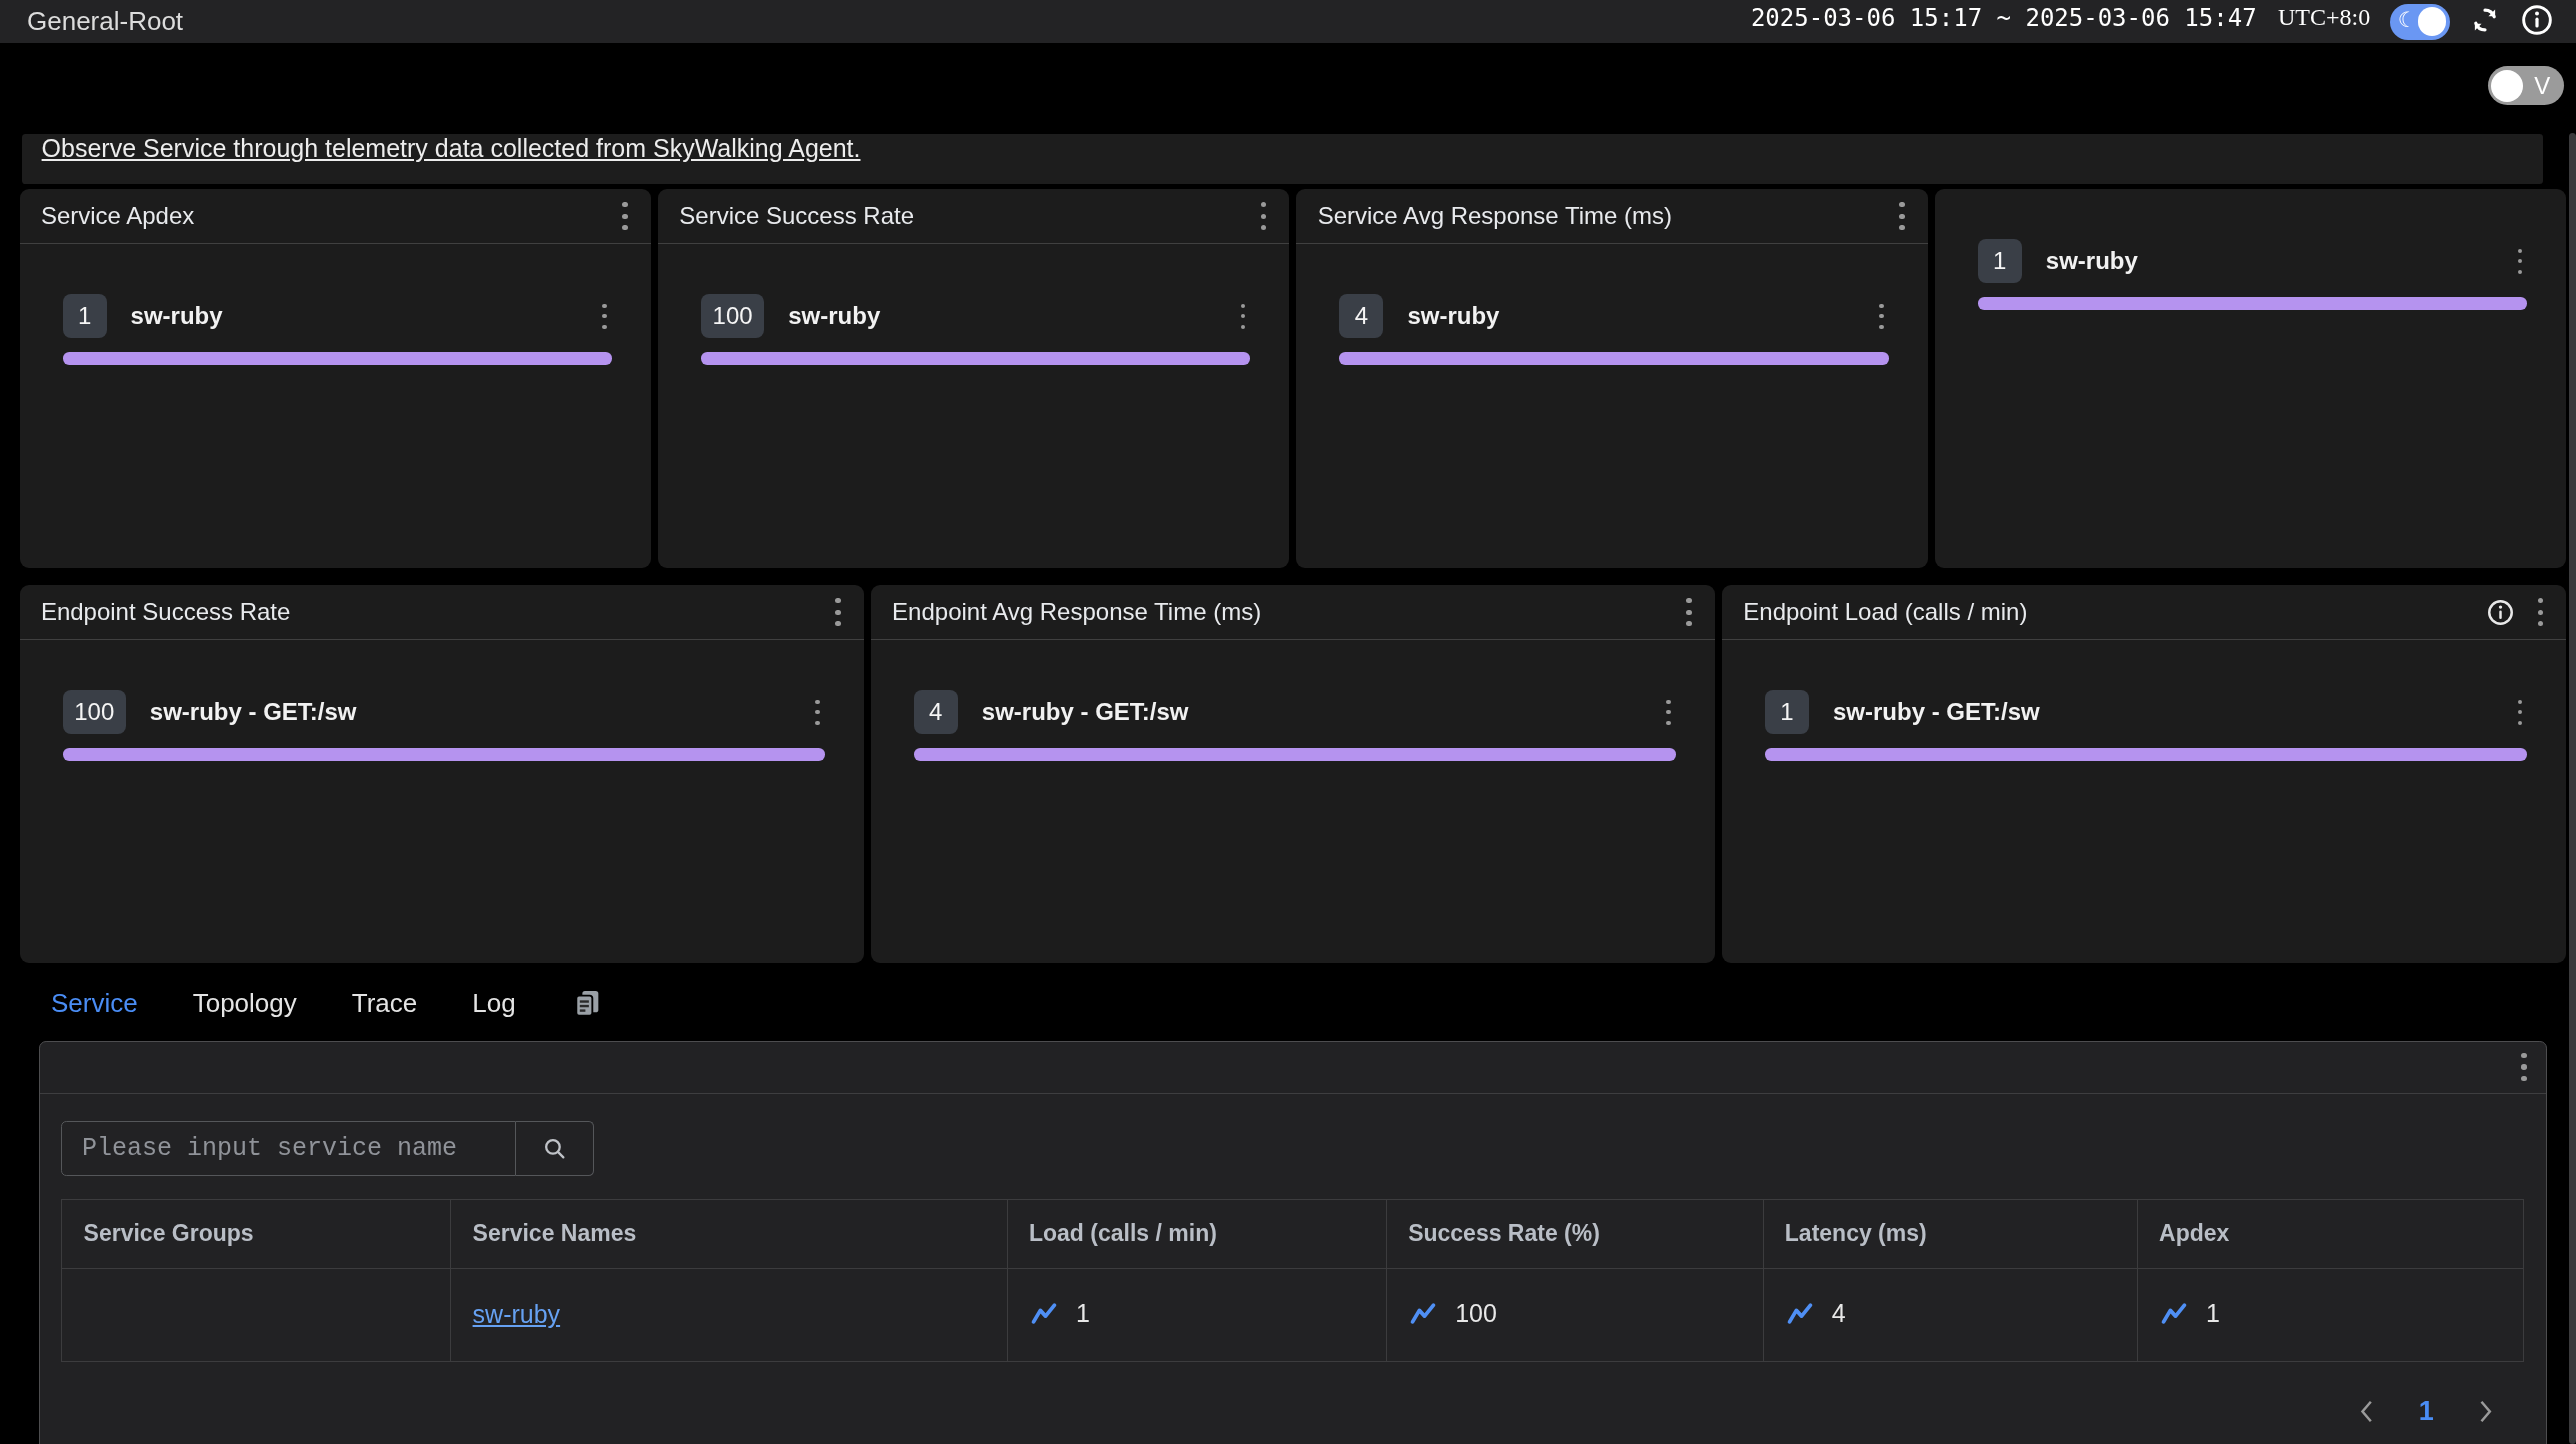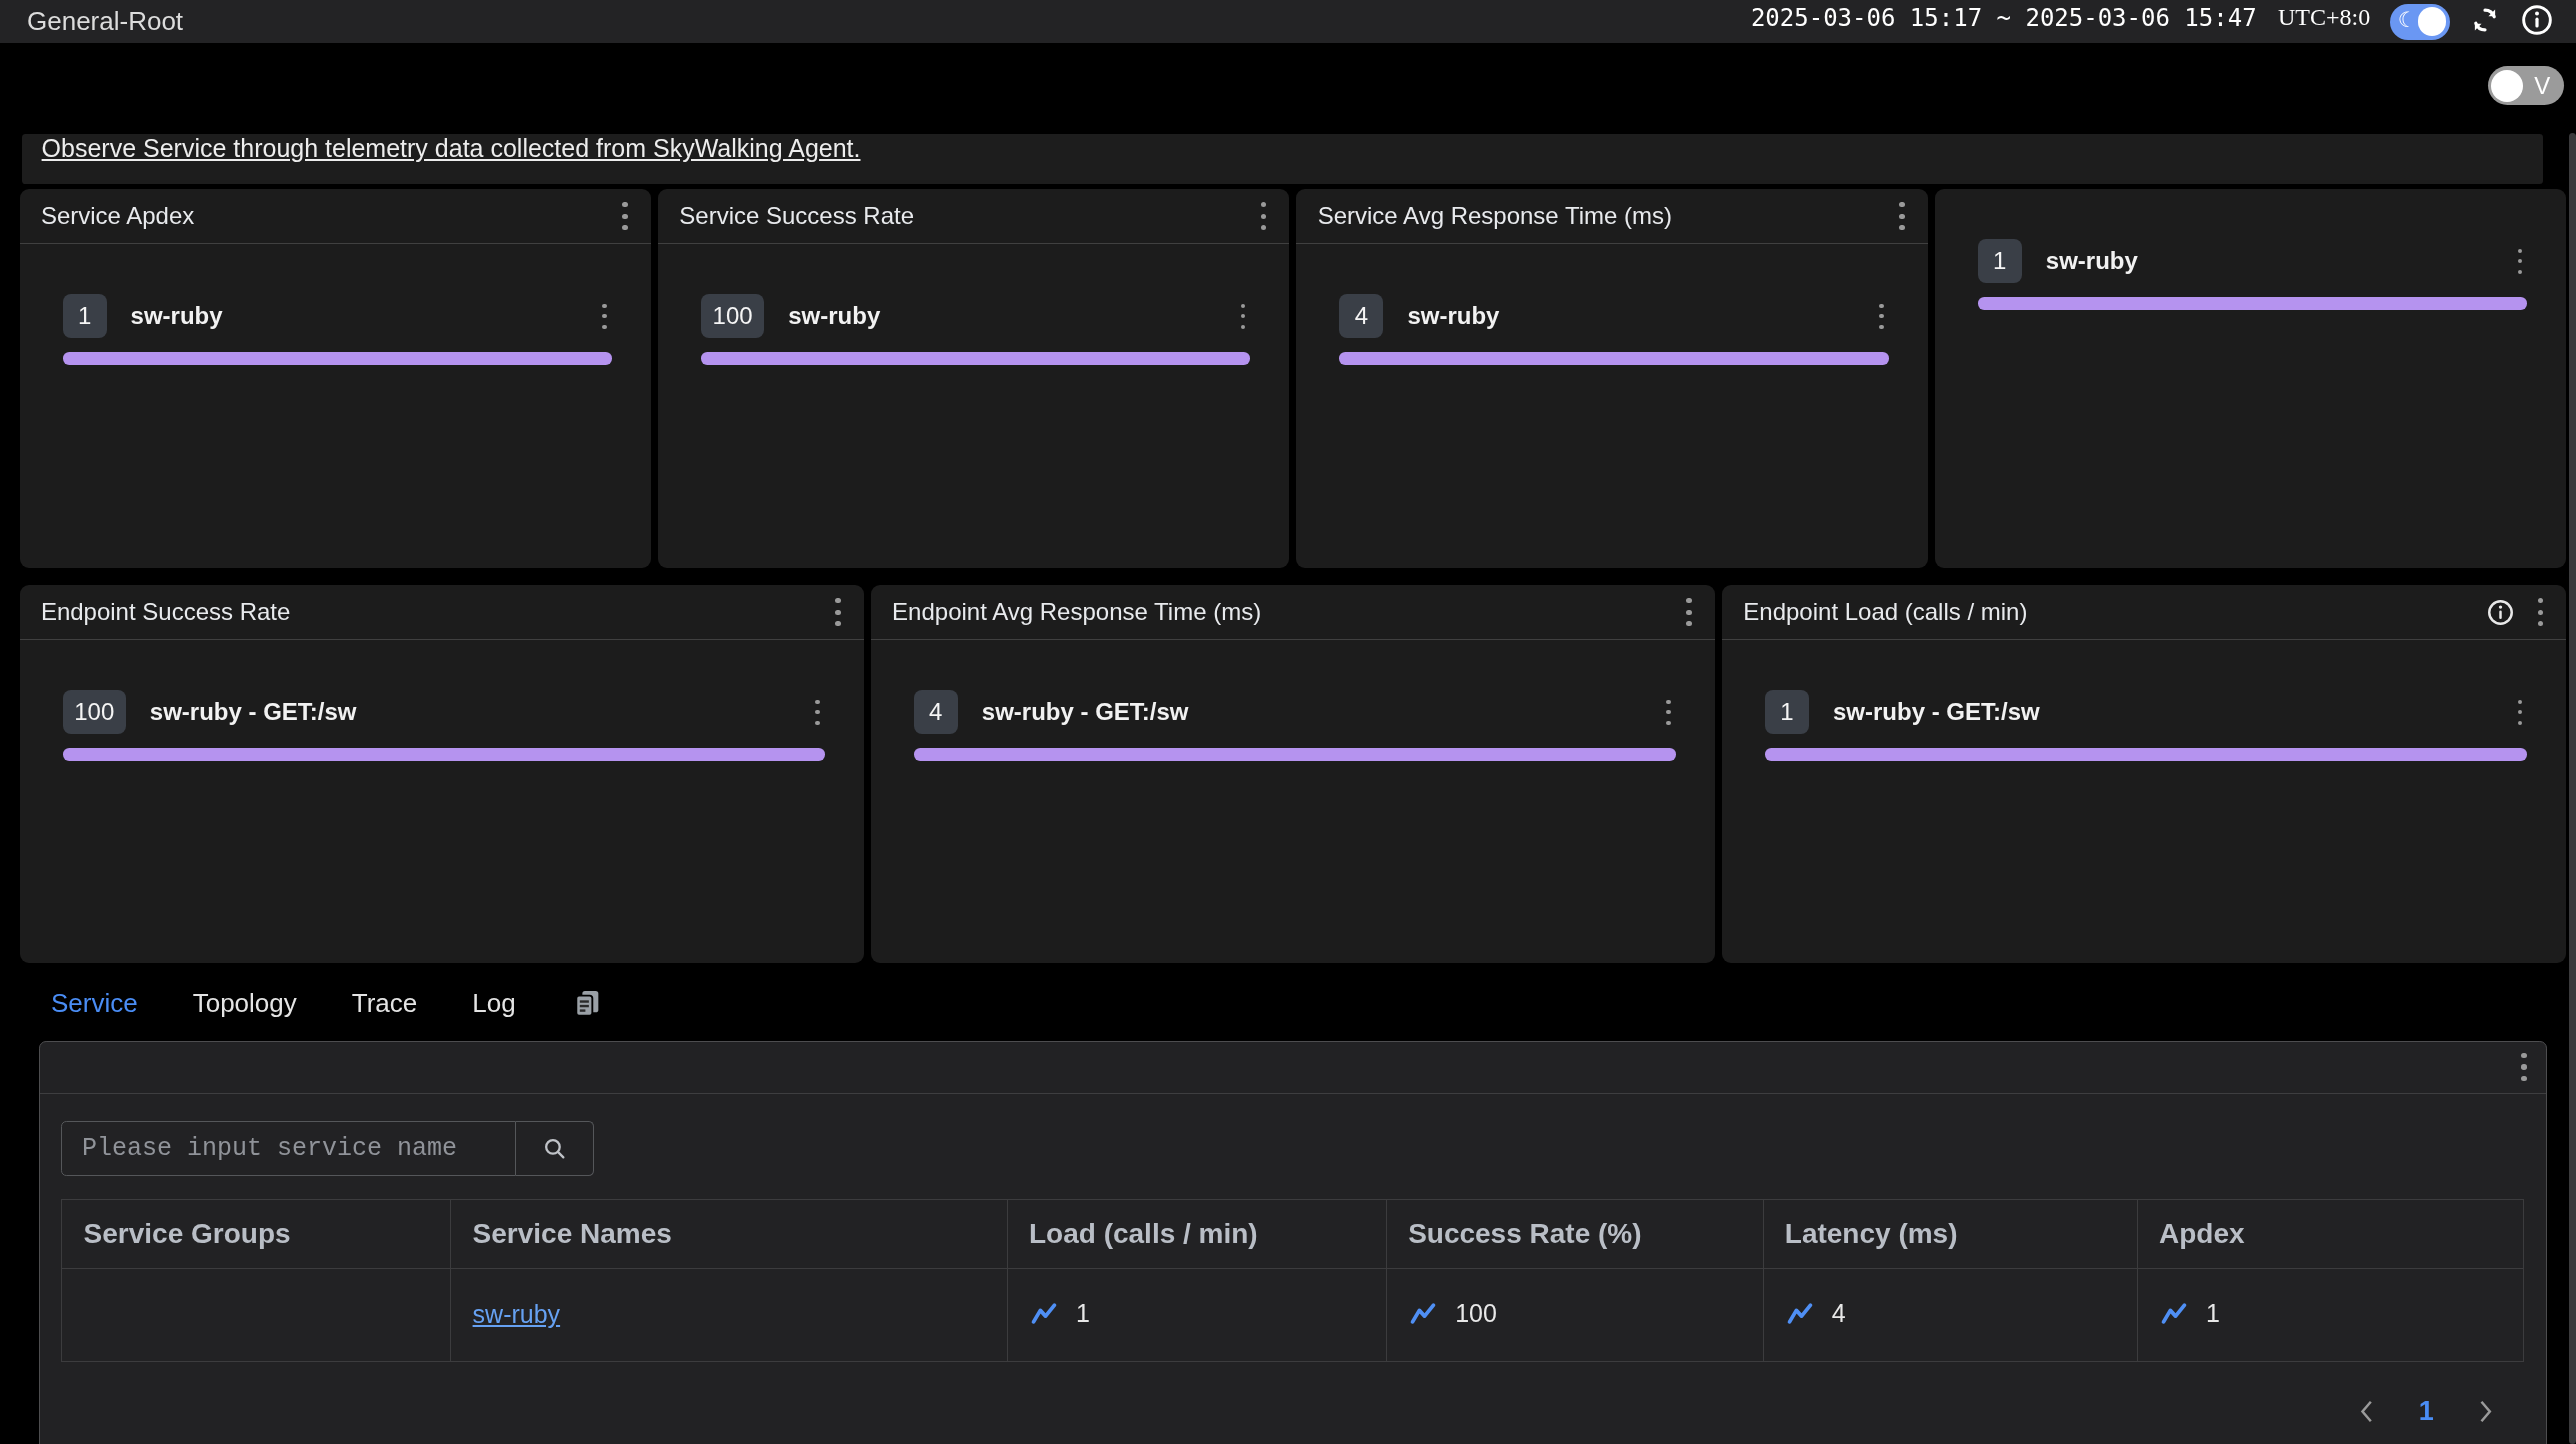--- a/index.html
+++ b/index.html
@@ -67,21 +67,21 @@
   .search-input { width: 455px; height: 55px; background: transparent; border: 0.9px solid #55575a;
                   border-radius: 5.3px 0 0 5.3px; padding: 0 19.6px; font-size: 25px; color: #e8e8e8;
                   font-family: Liberation Mono, monospace; outline: none; }
   .search-input::placeholder { color: #909399; }
   .search-btn { width: 78px; height: 55px; border: 0.9px solid #55575a; border-left: none;
                 border-radius: 0 5.3px 5.3px 0; background: transparent; display: flex;
                 align-items: center; justify-content: center; cursor: pointer; }
 
   table.svc { margin: 23px 21.3px 0 21.3px; width: calc(100% - 43px); border-collapse: collapse; }
   table.svc th, table.svc td { border: 0.9px solid #3c3c3e; padding-left: 21.3px; text-align: left; }
-  table.svc th { height: 69px; font-size: 28px; font-weight: bold; color: #b9bec6; }
+  table.svc th { height: 69px; font-size: 23px; font-weight: bold; color: #b9bec6; }
   table.svc td { height: 93px; font-size: 25px; color: #e8e8e8; }
   .c1 { width: 15.8%; } .c2 { width: 22.6%; } .c3 { width: 15.4%; }
   .c4 { width: 15.3%; } .c5 { width: 15.2%; } .c6 { width: 15.7%; }
   .svc-link { color: #66a1f2; text-decoration: underline; cursor: pointer; }
   .trend { display: inline-flex; align-items: center; gap: 17px; }
 
   .pagination { margin-top: 34px; display: flex; align-items: center; justify-content: flex-end;
                 gap: 41px; padding-right: 50px; }
   .pg-btn { cursor: pointer; display: flex; }
   .pg-num { font-size: 27px; font-weight: bold; color: #4a8df5; cursor: pointer; }

